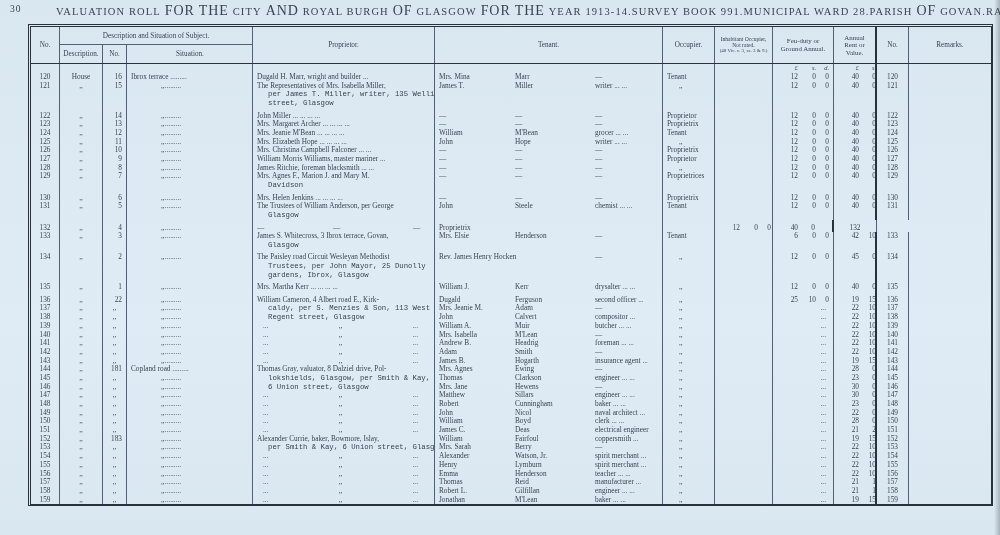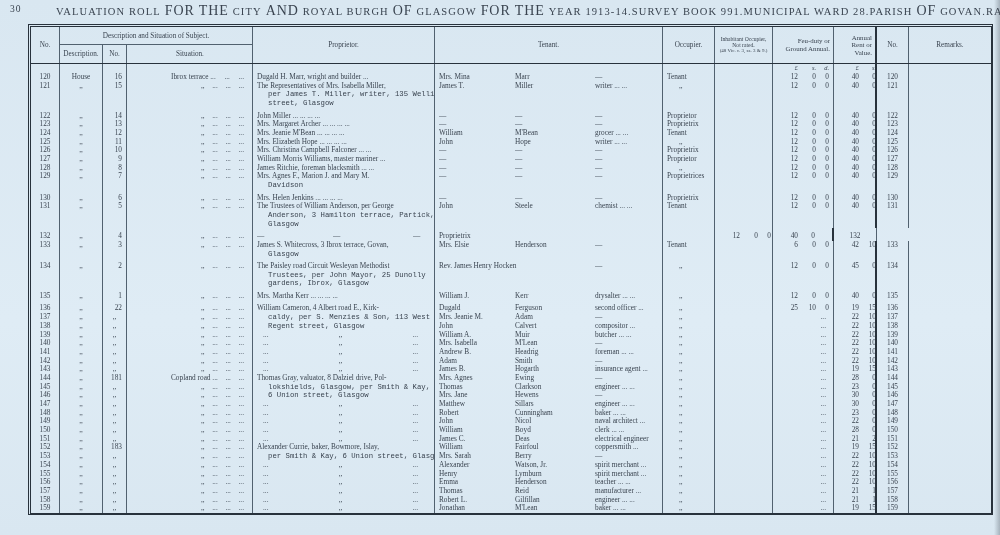--- a/index.html
+++ b/index.html
@@ -21,21 +21,21 @@
   
   .vtable{position:absolute;left:28px;top:24px;width:965px;box-sizing:border-box;
     border-top:3px double var(--line-heavy);
     border-left:3px double var(--line-heavy);
     border-right:2px solid var(--line-heavy);
     border-bottom:2px solid var(--line-heavy);}
   
   .hrow{display:grid;grid-template-columns:29px 193px 182px 228px 52px 58px 61px 43px 32px 82px;
     height:36px;border-bottom:1px solid var(--line-heavy);}
   .hc{box-sizing:border-box;border-right:1px solid var(--line);display:flex;flex-direction:column;
-    align-items:center;justify-content:center;text-align:right;font-size:7.2px;line-height:8px;
+    align-items:center;justify-content:center;text-align:center;font-size:7.2px;line-height:8px;
     overflow:hidden;}
   .hc.last{border-right:none;}
   .hc.heavyR{border-right:2px solid var(--line-heavy);}
   .hc.grp{padding:0;justify-content:flex-start;}
   .grp-top{height:18px;width:100%;box-sizing:border-box;border-bottom:1px solid var(--line);
     display:flex;align-items:center;justify-content:center;}
   .grp-sub{flex:1;width:100%;display:grid;grid-template-columns:43px 24px 126px;}
   .gs{box-sizing:border-box;border-right:1px solid var(--line);display:flex;align-items:center;
     justify-content:center;}
   .gs.last{border-right:none;}
@@ -51,21 +51,21 @@
   .c{box-sizing:border-box;border-right:1px solid var(--line);display:flex;align-items:flex-end;
     white-space:nowrap;overflow:hidden;line-height:8.6px;}
   .c.rem{border-right:none;}
   .c.rent{border-right:2px solid var(--line-heavy);}
   .c.no1,.c.desc{justify-content:center;}
   .c.sn{justify-content:flex-end;padding-right:4px;}
   .c.sn.dit{justify-content:center;padding-right:0;}
   .c.no2{justify-content:center;}
   .c.occ{padding-left:4px;}
   .c.occ.dit{padding-left:16px;}
-  .sitw{width:100%;display:flex;justify-content:space-between;padding:0 8px 0 4px;box-sizing:border-box;margin-left:40px;}
+  .sitw{width:100%;display:flex;justify-content:flex-start;padding:0 8px 0 4px;box-sizing:border-box;}
   .sitw.dit0{padding-left:34px;}
   .ptxt{padding-left:4px;}
   .ind{padding-left:15px;font-family:Liberation Mono, monospace;}
   .sp{width:100%;display:flex;justify-content:space-between;padding:0 16px 0 10px;box-sizing:border-box;}
   .ten{display:grid;grid-template-columns:80px 78px 70px;align-items:end;}
   .tt{overflow:hidden;white-space:nowrap;}
   .tt.t1{padding-left:4px;}
   .tt.t3{padding-left:2px;}
   .tt.t12{grid-column:1 / span 2;padding-left:4px;}
   .mini3{display:grid;grid-template-columns:22px 18px 13px;padding-left:3px;width:100%;box-sizing:border-box;}
@@ -698,40 +698,20 @@
           </div>
           <div class="c no2">131</div>
           <div class="c rem"></div>
         </div>
         <div class="ln">
           <div class="c no1"></div>
           <div class="c desc"></div>
           <div class="c sn"></div>
           <div class="c sit"></div>
           <div class="c prop">
-            <div class="ind">Anderson, 3 Hamilton terrace, Partick,</div>
-          </div>
-          <div class="c ten">
-            <div class="tt t1"></div>
-            <div class="tt t2"></div>
-            <div class="tt t3"></div>
-          </div>
-          <div class="c occ"></div>
-          <div class="c inh"></div>
-          <div class="c feu"></div>
-          <div class="c rent"></div>
-          <div class="c no2"></div>
-          <div class="c rem"></div>
-        </div>
-        <div class="ln">
-          <div class="c no1"></div>
-          <div class="c desc"></div>
-          <div class="c sn"></div>
-          <div class="c sit"></div>
-          <div class="c prop">
             <div class="ind">Glasgow</div>
           </div>
           <div class="c ten">
             <div class="tt t1"></div>
             <div class="tt t2"></div>
             <div class="tt t3"></div>
           </div>
           <div class="c occ"></div>
           <div class="c inh"></div>
           <div class="c feu"></div>

